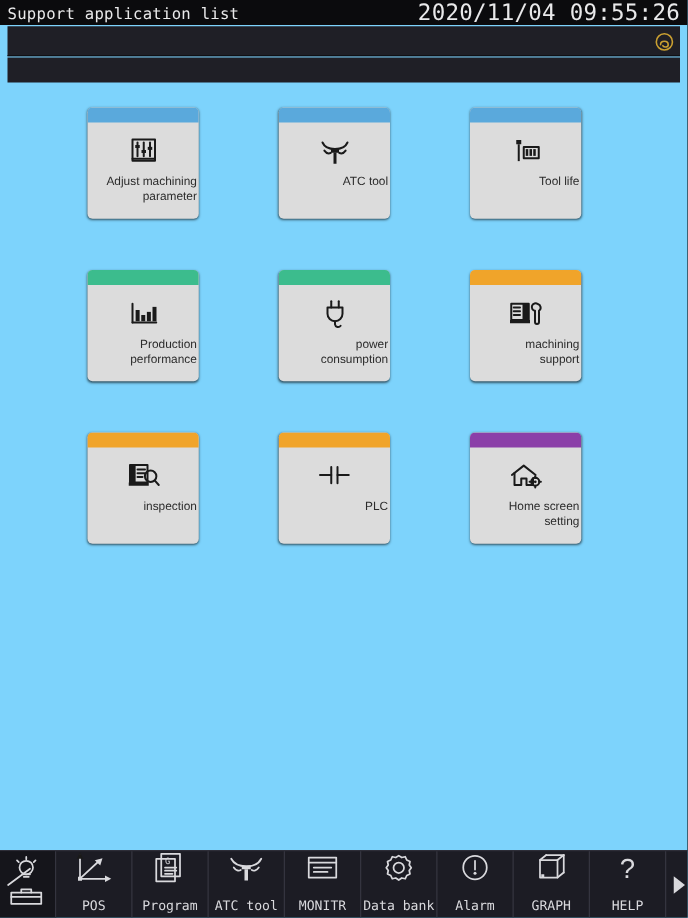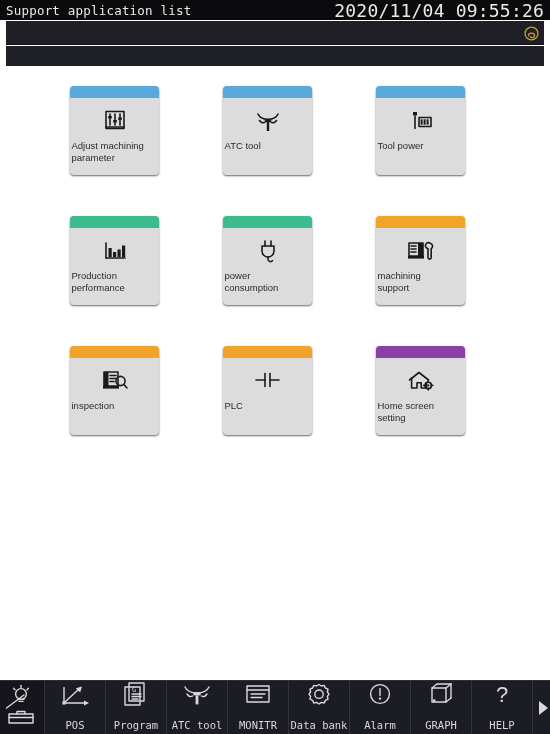--- a/index.html
+++ b/index.html
@@ -2,21 +2,21 @@
 <html><head>
 <meta charset="utf-8">
 <style>
   * { box-sizing: border-box; margin: 0; padding: 0; }
   html, body {
     width: 550px; height: 734px;
     background: #0b0b0d;
     font-family: "DejaVu Sans Mono", monospace;
     overflow: hidden;
   }
-  #app { position: relative; width: 550px; height: 734px; background: #ffffff; }
+  #app { position: relative; width: 550px; height: 734px; background: #7dd3fc; }
 
   
   .titlebar {
     position: absolute; top: 0; left: 0; width: 550px; height: 20px;
     display: flex; align-items: center; justify-content: space-between;
     padding: 0 6px;
     background: #0b0b0d;
   }
   .titlebar .t-left {
     color: #e9e9ea; font-size: 12.5px; letter-spacing: .2px;
@@ -72,21 +72,21 @@
     padding-top: 6px;
   }
   .tile-icon {
     height: 33px; display: flex; align-items: center; justify-content: center;
   }
   .tile-icon svg { display: block; }
   .tile-label {
     margin-top: 3px;
     font-family: "Liberation Sans", sans-serif;
     font-size: 9.5px; line-height: 11.5px;
-    color: #2b2b2b; text-align: left;
+    color: #2b2b2b; text-align: right;
     width: 86px;
     white-space: pre-line;
   }
 
   
   .toolbar {
     position: absolute; left: 0; bottom: 0;
     width: 550px; height: 54px;
     background: #1c1c24;
     border-top: 1px solid #2e2e38;
@@ -178,21 +178,21 @@
         <span class="tile-icon">
           <svg width="30" height="28" viewBox="0 0 30 28">
             <rect class="blkf" x="7" y="5" width="4" height="3.4"></rect>
             <rect class="blkf" x="8.2" y="8.4" width="1.6" height="13.5"></rect>
             <rect class="blk" x="13" y="10.5" width="12" height="9"></rect>
             <rect class="blkf" x="14.6" y="12.3" width="2" height="5.4"></rect>
             <rect class="blkf" x="17.6" y="12.3" width="2" height="5.4"></rect>
             <rect class="blkf" x="20.6" y="12.3" width="2" height="5.4"></rect>
           </svg>
         </span>
-        <span class="tile-label">Tool power</span>
+        <span class="tile-label">Tool life</span>
       </div>
     </div>
 
 
     <div class="tile">
       <div class="tile-head" style="background:#3cbc8d"></div>
       <div class="tile-body">
         <span class="tile-icon">
           <svg width="30" height="28" viewBox="0 0 30 28">
             <line class="blk" x1="6" y1="6" x2="6" y2="21"></line>

